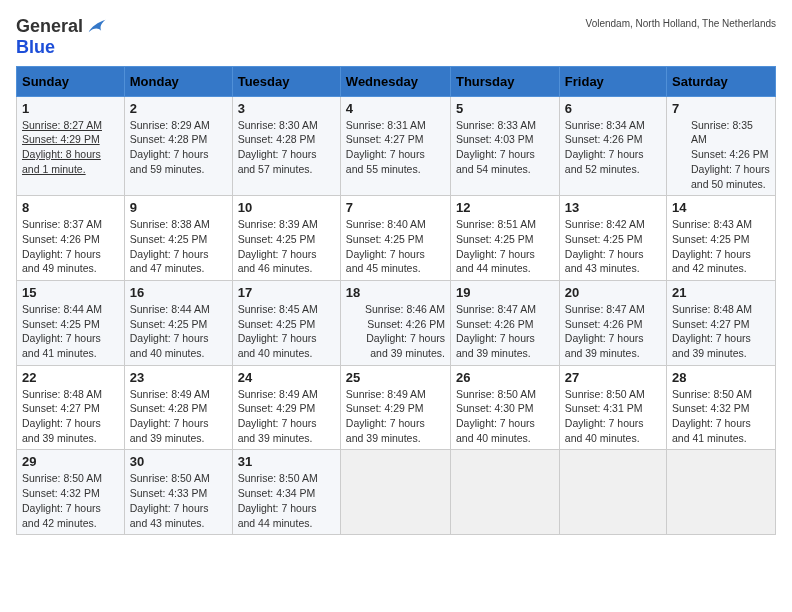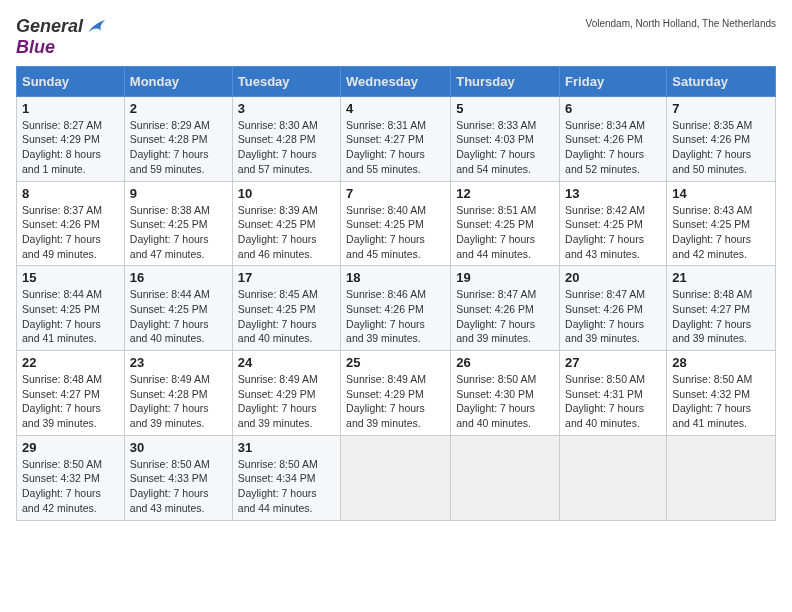--- a/index.html
+++ b/index.html
@@ -13,29 +13,28 @@
     .header {
       display: flex;
       align-items: flex-start;
       justify-content: space-between;
       margin-bottom: 4px;
     }
     .logo {
       display: flex;
       align-items: center;
       gap: 0;
-      font-style: italic;
     }
     .logo-text {
       font-size: 18px;
       font-weight: bold;
       line-height: 1.1;
     }
     .logo-general { color: #333; }
-    .logo-blue { color: #701a75; }
+    .logo-blue { color: #1d4ed8; }
     .logo-icon {
       width: 22px;
       height: 22px;
       margin-left: 2px;
     }
     .title-block {
       text-align: right;
     }
     .month-title {
       font-size: 32px;
@@ -48,21 +47,21 @@
       margin-top: 2px;
     }
     .calendar {
       width: 100%;
       border-collapse: collapse;
       margin-top: 8px;
       font-size: 11px;
     }
     .calendar thead th {
       background-color: #3578c8;
-      color: #e5e5e5;
+      color: #000000;
       padding: 7px 5px;
       text-align: left;
       font-size: 13px;
       font-weight: bold;
       border: 1px solid #5090d8;
     }
     .calendar tbody td {
       border: 1px solid #ccc;
       padding: 4px 5px;
       vertical-align: top;
@@ -121,21 +120,21 @@
         <th>Wednesday</th>
         <th>Thursday</th>
         <th>Friday</th>
         <th>Saturday</th>
       </tr>
   </thead>
   <tbody id="calendar-body">
   <tr>
         <td>
           <span class="day-num">1</span>
-          <div class="day-info" style="white-space: pre-line;">Sunrise: 8:27 AM
+          <div class="day-info" style="white-space: pre-line; text-decoration: underline;">Sunrise: 8:27 AM
 Sunset: 4:29 PM
 Daylight: 8 hours
 and 1 minute.</div>
         </td>
         <td>
           <span class="day-num">2</span>
           <div class="day-info" style="white-space: pre-line;">Sunrise: 8:29 AM
 Sunset: 4:28 PM
 Daylight: 7 hours
 and 59 minutes.</div>
@@ -163,21 +162,21 @@
         </td>
         <td>
           <span class="day-num">6</span>
           <div class="day-info" style="white-space: pre-line;">Sunrise: 8:34 AM
 Sunset: 4:26 PM
 Daylight: 7 hours
 and 52 minutes.</div>
         </td>
         <td>
           <span class="day-num">7</span>
-          <div class="day-info" style="white-space: pre-line;">Sunrise: 8:35 AM
+          <div class="day-info" style="white-space: pre-line; margin-left: 19px;">Sunrise: 8:35 AM
 Sunset: 4:26 PM
 Daylight: 7 hours
 and 50 minutes.</div>
         </td>
       </tr>
       <tr>
         <td>
           <span class="day-num">8</span>
           <div class="day-info" style="white-space: pre-line;">Sunrise: 8:37 AM
 Sunset: 4:26 PM
@@ -244,21 +243,21 @@
         </td>
         <td>
           <span class="day-num">17</span>
           <div class="day-info" style="white-space: pre-line;">Sunrise: 8:45 AM
 Sunset: 4:25 PM
 Daylight: 7 hours
 and 40 minutes.</div>
         </td>
         <td>
           <span class="day-num">18</span>
-          <div class="day-info" style="white-space: pre-line;">Sunrise: 8:46 AM
+          <div class="day-info" style="white-space: pre-line; text-align: right;">Sunrise: 8:46 AM
 Sunset: 4:26 PM
 Daylight: 7 hours
 and 39 minutes.</div>
         </td>
         <td>
           <span class="day-num">19</span>
           <div class="day-info" style="white-space: pre-line;">Sunrise: 8:47 AM
 Sunset: 4:26 PM
 Daylight: 7 hours
 and 39 minutes.</div>

